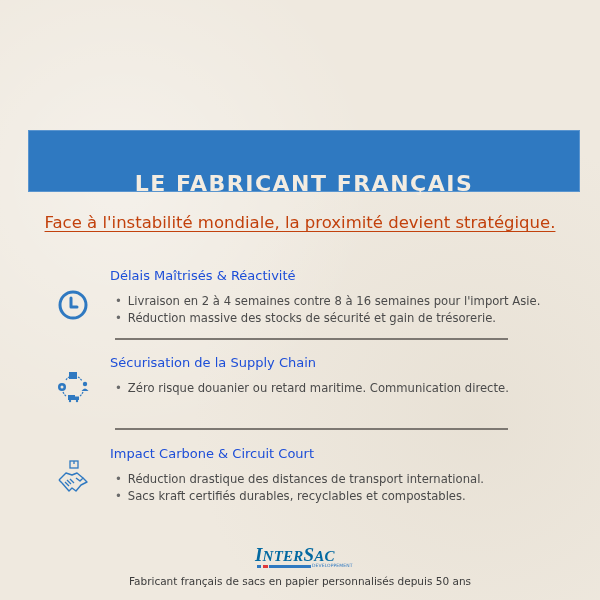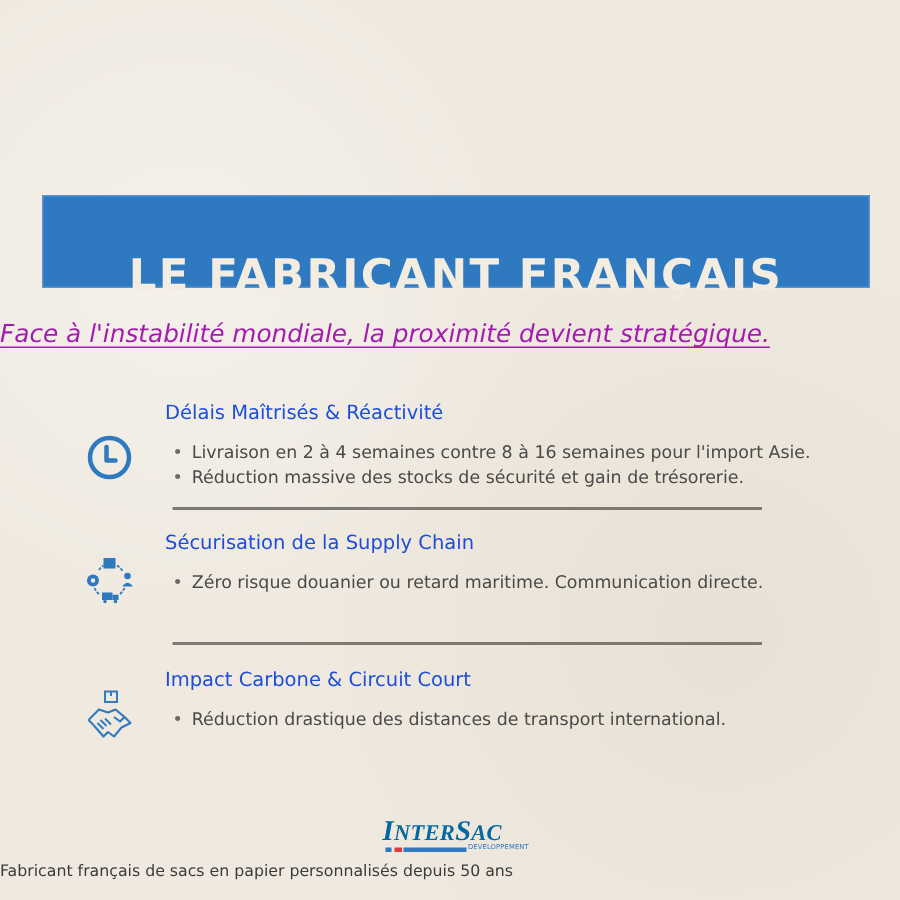--- a/index.html
+++ b/index.html
@@ -15,28 +15,28 @@
     position: absolute; left: 0; top: 63px; width: 600px; text-align: center;
     color: #6b7a22; font-weight: bold; font-size: 15.5px; line-height: 23px;
     font-family: "DejaVu Sans", sans-serif;
   }
   .banner {
     position: absolute; left: 28px; top: 130px; width: 552px; height: 62px;
     background: #2f79c1; box-sizing: border-box; border: 1px solid #5a95cf;
     display: flex; align-items: center; justify-content: center;
   }
   .banner-text {
-    color: #f3ece1; font-weight: bold; font-size: 29px; letter-spacing: 1.5px;
+    color: #f3ece1; font-weight: bold; font-size: 22px; letter-spacing: 1.5px;
     font-family: "DejaVu Sans", sans-serif;
     margin-top: 44px;
   }
   .tagline {
-    position: absolute; left: 0; top: 213px; width: 600px; 
-    color: #a21caf; text-decoration: underline; font-size: 16.5px;
-    font-family: "DejaVu Sans", sans-serif; text-underline-offset: 3px; font-style: italic;
+    position: absolute; left: 0; top: 213px; width: 600px; text-align: center;
+    color: #c2410c; text-decoration: underline; font-size: 16.5px;
+    font-family: "DejaVu Sans", sans-serif; text-underline-offset: 3px;
   }
   .section { position: absolute; left: 0; width: 600px; }
   .section-title {
     position: absolute; left: 110px; top: 0; color: #1d4ed8; font-size: 13px;
     font-family: "DejaVu Sans", sans-serif;
   }
   .bullets { position: absolute; left: 113px; top: 23px; margin: 2px; padding: 0; list-style: none; }
   .bullets li {
     color: #4a4a4a; font-size: 11.6px; line-height: 16.5px; white-space: nowrap;
     font-family: "DejaVu Sans", sans-serif;
@@ -50,21 +50,21 @@
     color: #0369a1; font-size: 15px; letter-spacing: 0.2px;
     font-family: "Liberation Serif", serif;
   }
   .logo-text .big { font-size: 19px; }
   .logo-bar { position: absolute; top: 21px; height: 3px; }
   .logo-sub {
     position: absolute; left: 57px; top: 19px; font-size: 4.5px; color: #2f79c1;
     font-family: "DejaVu Sans", sans-serif; letter-spacing: 0.1px;
   }
   .footer {
-    position: absolute; left: 0; top: 575px; width: 600px; 
+    position: absolute; left: 0; top: 575px; width: 600px; text-align: center;
     color: #3b3b3b; font-size: 10.5px; font-family: "DejaVu Sans", sans-serif;
   }
 </style>
 </head>
 <body>
 
 <div class="subtitle">
 </div>
 
 <div class="banner">
@@ -106,20 +106,21 @@
   <rect x="19" y="26.5" width="4" height="3.5" fill="#2f79c1"></rect>
   <circle cx="14" cy="31" r="1.2" fill="#2f79c1"></circle>
   <circle cx="21" cy="31" r="1.2" fill="#2f79c1"></circle>
 </svg>
 <div class="separator" style="top:428px;"></div>
 
 <div class="section" style="top:446px;">
   <div class="section-title">Impact Carbone &amp; Circuit Court</div>
   <ul class="bullets">
     <li>Réduction drastique des distances de transport international.</li>
+    <li>Sacs kraft certifiés durables, recyclables et compostables.</li>
   </ul>
 </div>
 <svg class="icon" style="top:460px;" viewBox="0 0 34 34">
   <rect x="14" y="1" width="8" height="7" fill="none" stroke="#2f79c1" stroke-width="1.3"></rect>
   <line x1="18" y1="1" x2="18" y2="4" stroke="#2f79c1" stroke-width="1.3"></line>
   <path d="M3 20 L10 13 L16 15 L21 13 L27 18 L24 21 L20 18" fill="none" stroke="#2f79c1" stroke-width="1.4" stroke-linejoin="round"></path>
   <path d="M6 23 L13 31 L16 28 L20 31 L25 25 L31 22 L27 18" fill="none" stroke="#2f79c1" stroke-width="1.4" stroke-linejoin="round"></path>
   <path d="M9 22 L13 26 M11 20 L15 24 M14 19 L18 23" fill="none" stroke="#2f79c1" stroke-width="1.3"></path>
   <path d="M3 20 L6 23" fill="none" stroke="#2f79c1" stroke-width="1.4"></path>
 </svg>

